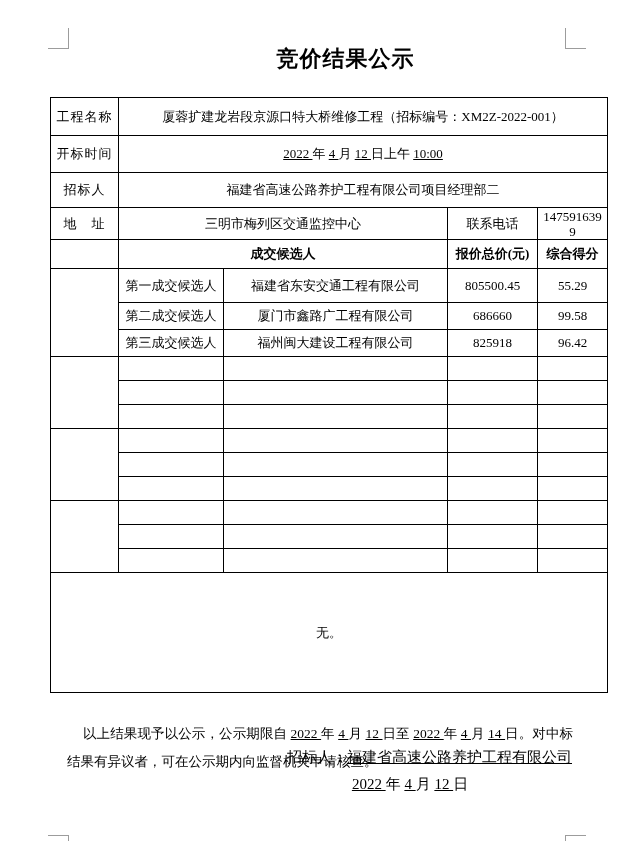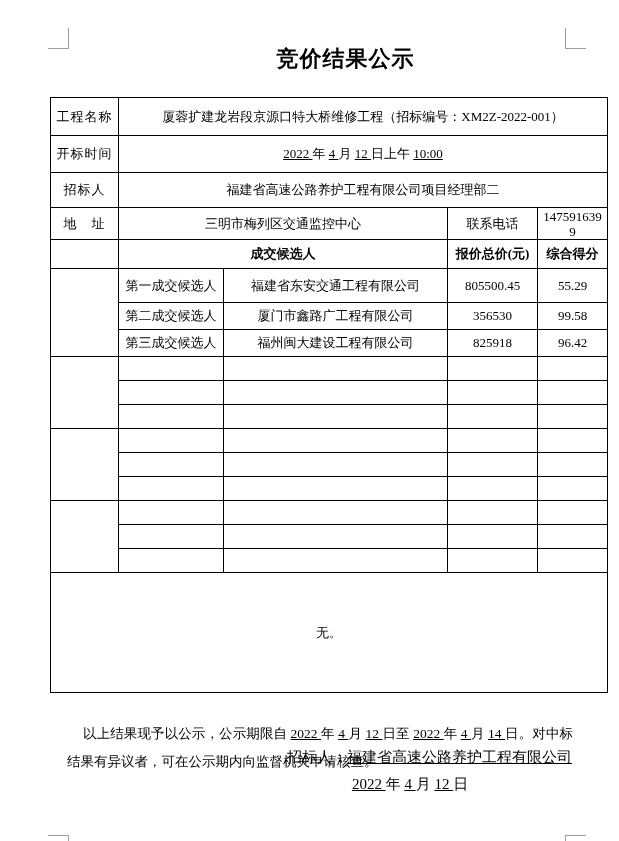--- a/index.html
+++ b/index.html
@@ -99,21 +99,21 @@
     <tr style="height:34px">
       <td rowspan="3" class="bb2"></td>
       <td>第一成交候选人</td>
       <td>福建省东安交通工程有限公司</td>
       <td>805500.45</td>
       <td>55.29</td>
     </tr>
     <tr style="height:27px">
       <td>第二成交候选人</td>
       <td>厦门市鑫路广工程有限公司</td>
-      <td>356530</td>
+      <td>686660</td>
       <td>99.58</td>
     </tr>
     <tr style="height:27px">
       <td class="bb2">第三成交候选人</td>
       <td class="bb2">福州闽大建设工程有限公司</td>
       <td class="bb2">825918</td>
       <td class="bb2">96.42</td>
     </tr>
 
     <tr style="height:24px">

